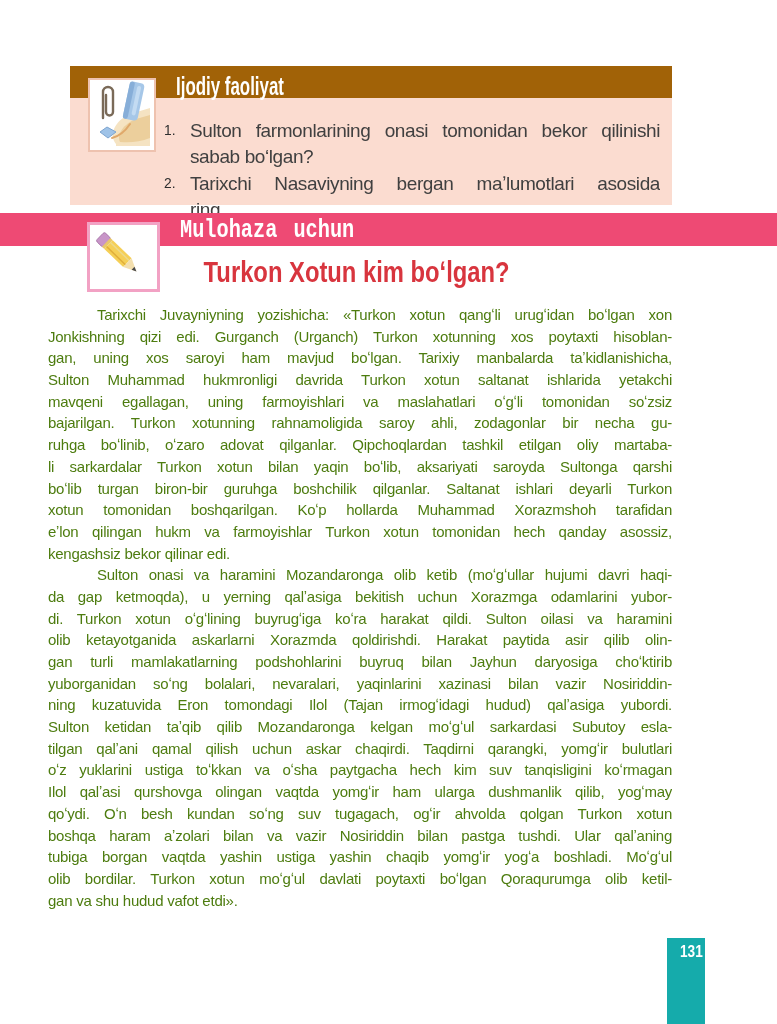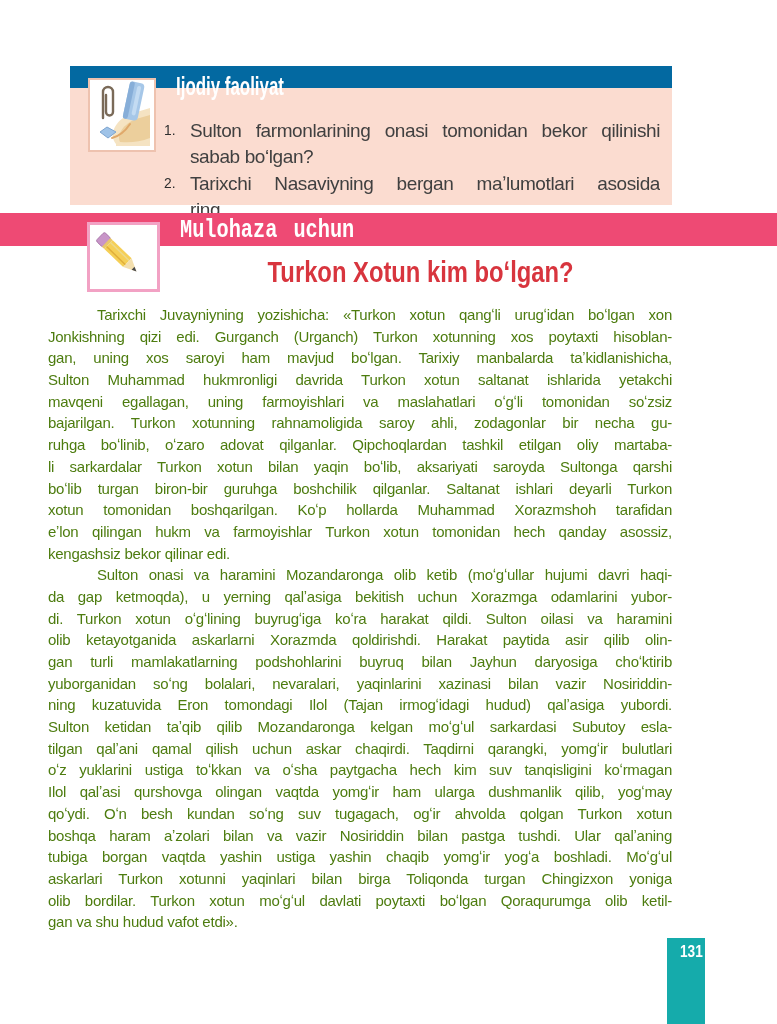--- a/index.html
+++ b/index.html
@@ -2,21 +2,21 @@
 <html><head>
 <meta charset="utf-8">
 <style>
   html,body{margin:0;padding:0;background:#ffffff;}
   .page{
     position:relative;width:777px;height:1024px;background:#ffffff;overflow:hidden;
     font-family:"Liberation Sans","DejaVu Sans",sans-serif;color:#2b2b2b;
   }
   
   .activity-box{position:absolute;left:70px;top:66px;width:602px;height:139px;background:#fbdcd0;}
-  .activity-header{position:absolute;left:0;top:0;width:602px;height:22px;background:#0369a1;}
+  .activity-header{position:absolute;left:0;top:0;width:602px;height:32px;background:#a16207;}
   .activity-title{
     display:inline-block;margin-left:106px;line-height:40px;color:#ffffff;
     font-weight:bold;font-size:26px;transform:scaleX(0.65);transform-origin:left center;white-space:nowrap;
   }
   .activity-icon-box{
     position:absolute;left:18px;top:12px;width:64px;height:70px;background:#ffffff;
     border:2px solid #eec2af;
   }
   .activity-list{position:absolute;left:120px;top:52px;width:470px;}
   .qrow{position:relative;}
@@ -33,21 +33,21 @@
     display:inline-block;margin-left:180px;line-height:34px;color:#ffffff;
     font-weight:bold;font-size:26px;word-spacing:5px;transform:scaleX(0.78);transform-origin:left center;white-space:nowrap;
   }
   .pencil-box{
     position:absolute;left:87px;top:222px;width:67px;height:64px;background:#ffffff;
     border:3px solid #f2a2c4;z-index:3;
   }
   .pencil-box svg{display:block;}
   
   .article-heading{
-    position:absolute;left:170px;top:255px;width:502px;margin:0;text-align:center;
+    position:absolute;left:170px;top:255px;width:502px;margin:0;text-align:left;
     color:#d8353e;font-size:29px;line-height:34px;font-weight:bold;
   }
   .article-heading .squeeze{display:inline-block;transform:scaleX(0.82);transform-origin:center;white-space:nowrap;}
   .article-body{position:absolute;left:48px;top:304px;width:624px;}
   .tline{
     font-size:15px;letter-spacing:-0.25px;color:#4d7c0f;
     height:21.7px;line-height:21.7px;overflow:hidden;
     text-align:justify;text-align-last:justify;
   }
   .paragraph .tline:first-child{padding-left:49px;}
@@ -147,21 +147,20 @@
         <div class="tline">gan turli mamlakatlarning podshohlarini buyruq bilan Jayhun daryosiga choʻktirib</div>
         <div class="tline">yuborganidan soʻng bolalari, nevaralari, yaqinlarini xazinasi bilan vazir Nosiriddin-</div>
         <div class="tline">ning kuzatuvida Eron tomondagi Ilol (Tajan irmogʻidagi hudud) qalʼasiga yubordi.</div>
         <div class="tline">Sulton ketidan taʼqib qilib Mozandaronga kelgan moʻgʻul sarkardasi Subutoy esla-</div>
         <div class="tline">tilgan qalʼani qamal qilish uchun askar chaqirdi. Taqdirni qarangki, yomgʻir bulutlari</div>
         <div class="tline">oʻz yuklarini ustiga toʻkkan va oʻsha paytgacha hech kim suv tanqisligini koʻrmagan</div>
         <div class="tline">Ilol qalʼasi qurshovga olingan vaqtda yomgʻir ham ularga dushmanlik qilib, yogʻmay</div>
         <div class="tline">qoʻydi. Oʻn besh kundan soʻng suv tugagach, ogʻir ahvolda qolgan Turkon xotun</div>
         <div class="tline">boshqa haram aʼzolari bilan va vazir Nosiriddin bilan pastga tushdi. Ular qalʼaning</div>
         <div class="tline">tubiga borgan vaqtda yashin ustiga yashin chaqib yomgʻir yogʻa boshladi. Moʻgʻul</div>
-        <div class="tline">askarlari Turkon xotunni yaqinlari bilan birga Toliqonda turgan Chingizxon yoniga</div>
         <div class="tline">olib bordilar. Turkon xotun moʻgʻul davlati poytaxti boʻlgan Qoraqurumga olib ketil-</div>
         <div class="tline">gan va shu hudud vafot etdi».</div>
       </div>
   </div>
 
   <div class="page-number-block">
     <span>131</span>
   </div>
 
 </div>

